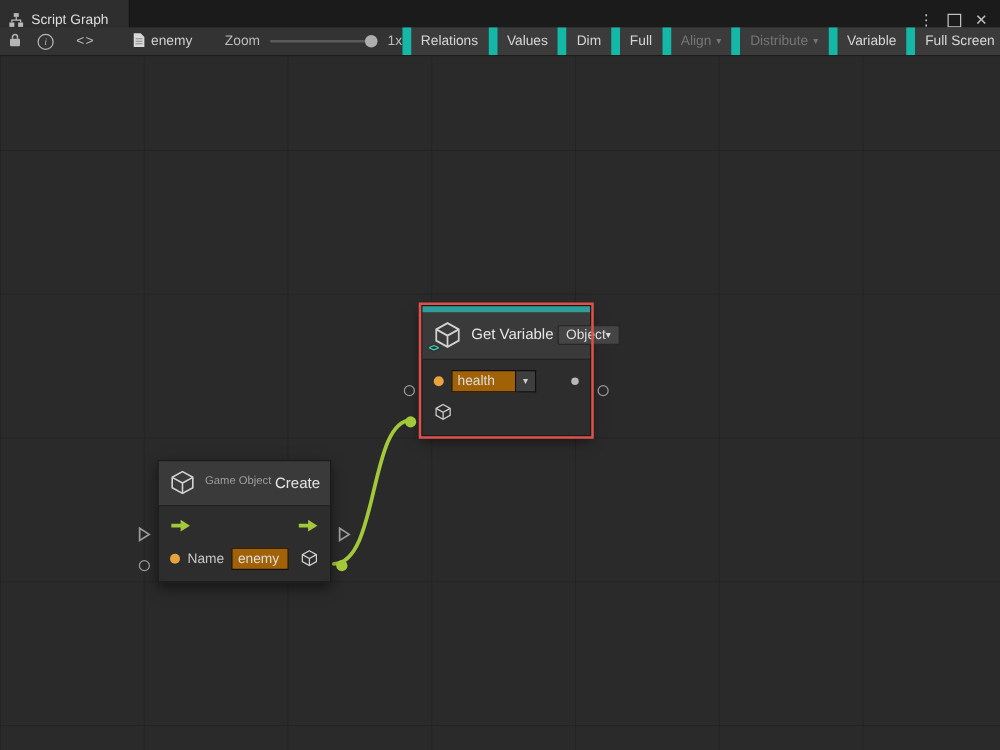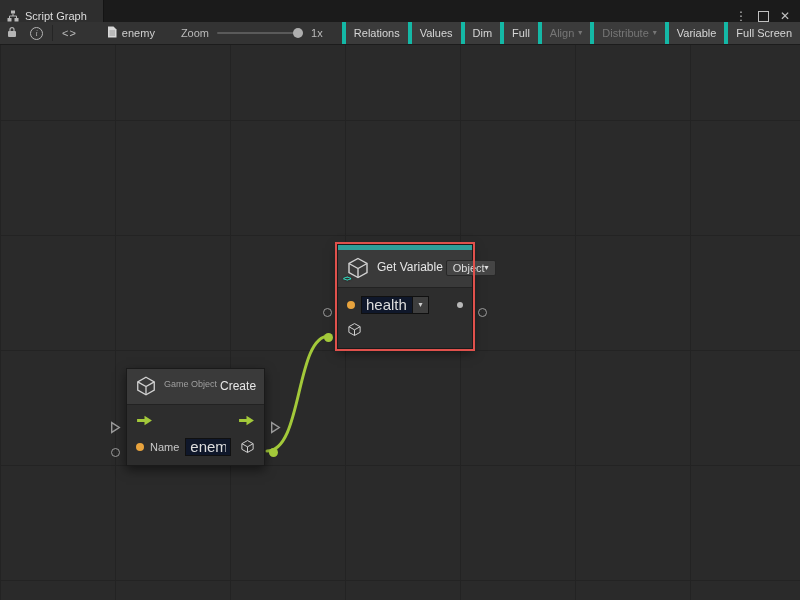--- a/index.html
+++ b/index.html
@@ -25,21 +25,21 @@
   .info-circle{width:11px;height:11px;border:1px solid #b5b5b5;border-radius:50%;font-size:8px;
                display:flex;align-items:center;justify-content:center;
                font-family:"Liberation Serif",serif;font-style:italic}
   .graph-ref{display:flex;align-items:center;gap:5px;margin-left:24px;color:#cfcfcf}
   .zoom-group{display:flex;align-items:center;margin-left:26px;gap:8px;color:#bbb}
   .slider{position:relative;width:86px;height:12px;display:flex;align-items:center}
   .slider-track{width:100%;height:2px;background:#5a5a5a;border-radius:1px}
   .slider-handle{position:absolute;right:0;top:1px;width:10px;height:10px;border-radius:50%;background:#aeaeae}
   .tb-buttons{margin-left:auto;display:flex;align-items:stretch}
   .tb-btn{display:flex;align-items:center;gap:4px;padding:4px 8px;background:#3b3b3b;
-          border-left:4px solid #14b8a6;color:#d6d6d6;white-space:nowrap}
+          border-left:7px solid #14b8a6;color:#d6d6d6;white-space:nowrap}
   .tb-btn.disabled{color:#767676}
   .caret{font-size:8px;line-height:1}
 
   
   .canvas{position:absolute;top:44px;left:0;right:0;bottom:0;background-color:#2a2a2a;
           background-image:linear-gradient(#232323 1px,transparent 1px),
                            linear-gradient(90deg,#232323 1px,transparent 1px);
           background-size:115px 115px,115px 115px;background-position:0 76px,0 0}
   .edges{position:absolute;top:0;left:0;pointer-events:none;z-index:1}
   .edges path{stroke:var(--flow_green);stroke-width:3;fill:none;stroke-linecap:round}
@@ -59,21 +59,21 @@
   .flow-row{justify-content:space-between}
   .dot{width:8px;height:8px;border-radius:50%;flex:none}
   .dot.orange{background:var(--port_orange)}
   .dot.gray-sm{width:6px;height:6px;background:#b8b8b8;margin-left:auto}
   .cube-wrap{position:relative;flex:none;display:flex}
   .code-badge{position:absolute;left:-3px;bottom:-3px;font-size:8px;font-weight:bold;
               color:#35e0c4;letter-spacing:-1px;text-shadow:0 0 2px #1a1a1a}
   .dropdown{display:flex;align-items:center;background:#454545;border:1px solid #272727;
             border-radius:2px;padding:1px 6px;font-size:11px;color:#ddd;width:max-content}
   .field-combo{display:flex;align-items:stretch;height:18px}
-  .field{width:52px;background:#0f172a;border:1px solid #101010;color:#ddd;font-size:15px;
+  .field{width:52px;background:#a16207;border:1px solid #101010;color:#ddd;font-size:11px;
          font-family:"Liberation Sans",sans-serif;padding:0 4px;height:18px;box-sizing:border-box;outline:none}
   .field.narrow{width:46px}
   .field-dd{width:15px;background:#3e3e3e;border:1px solid #101010;border-left:none;
             display:flex;align-items:center;justify-content:center;color:#ccc}
   .param-label{color:#c8c8c8}
   .cube-sm{flex:none;display:flex}
   .cube-sm.right{margin-left:auto}
   .port{position:absolute;z-index:3}
   .port.circle{width:9px;height:9px;border-radius:50%;border:1px solid #9a9a9a;
                background:transparent;box-sizing:border-box}

